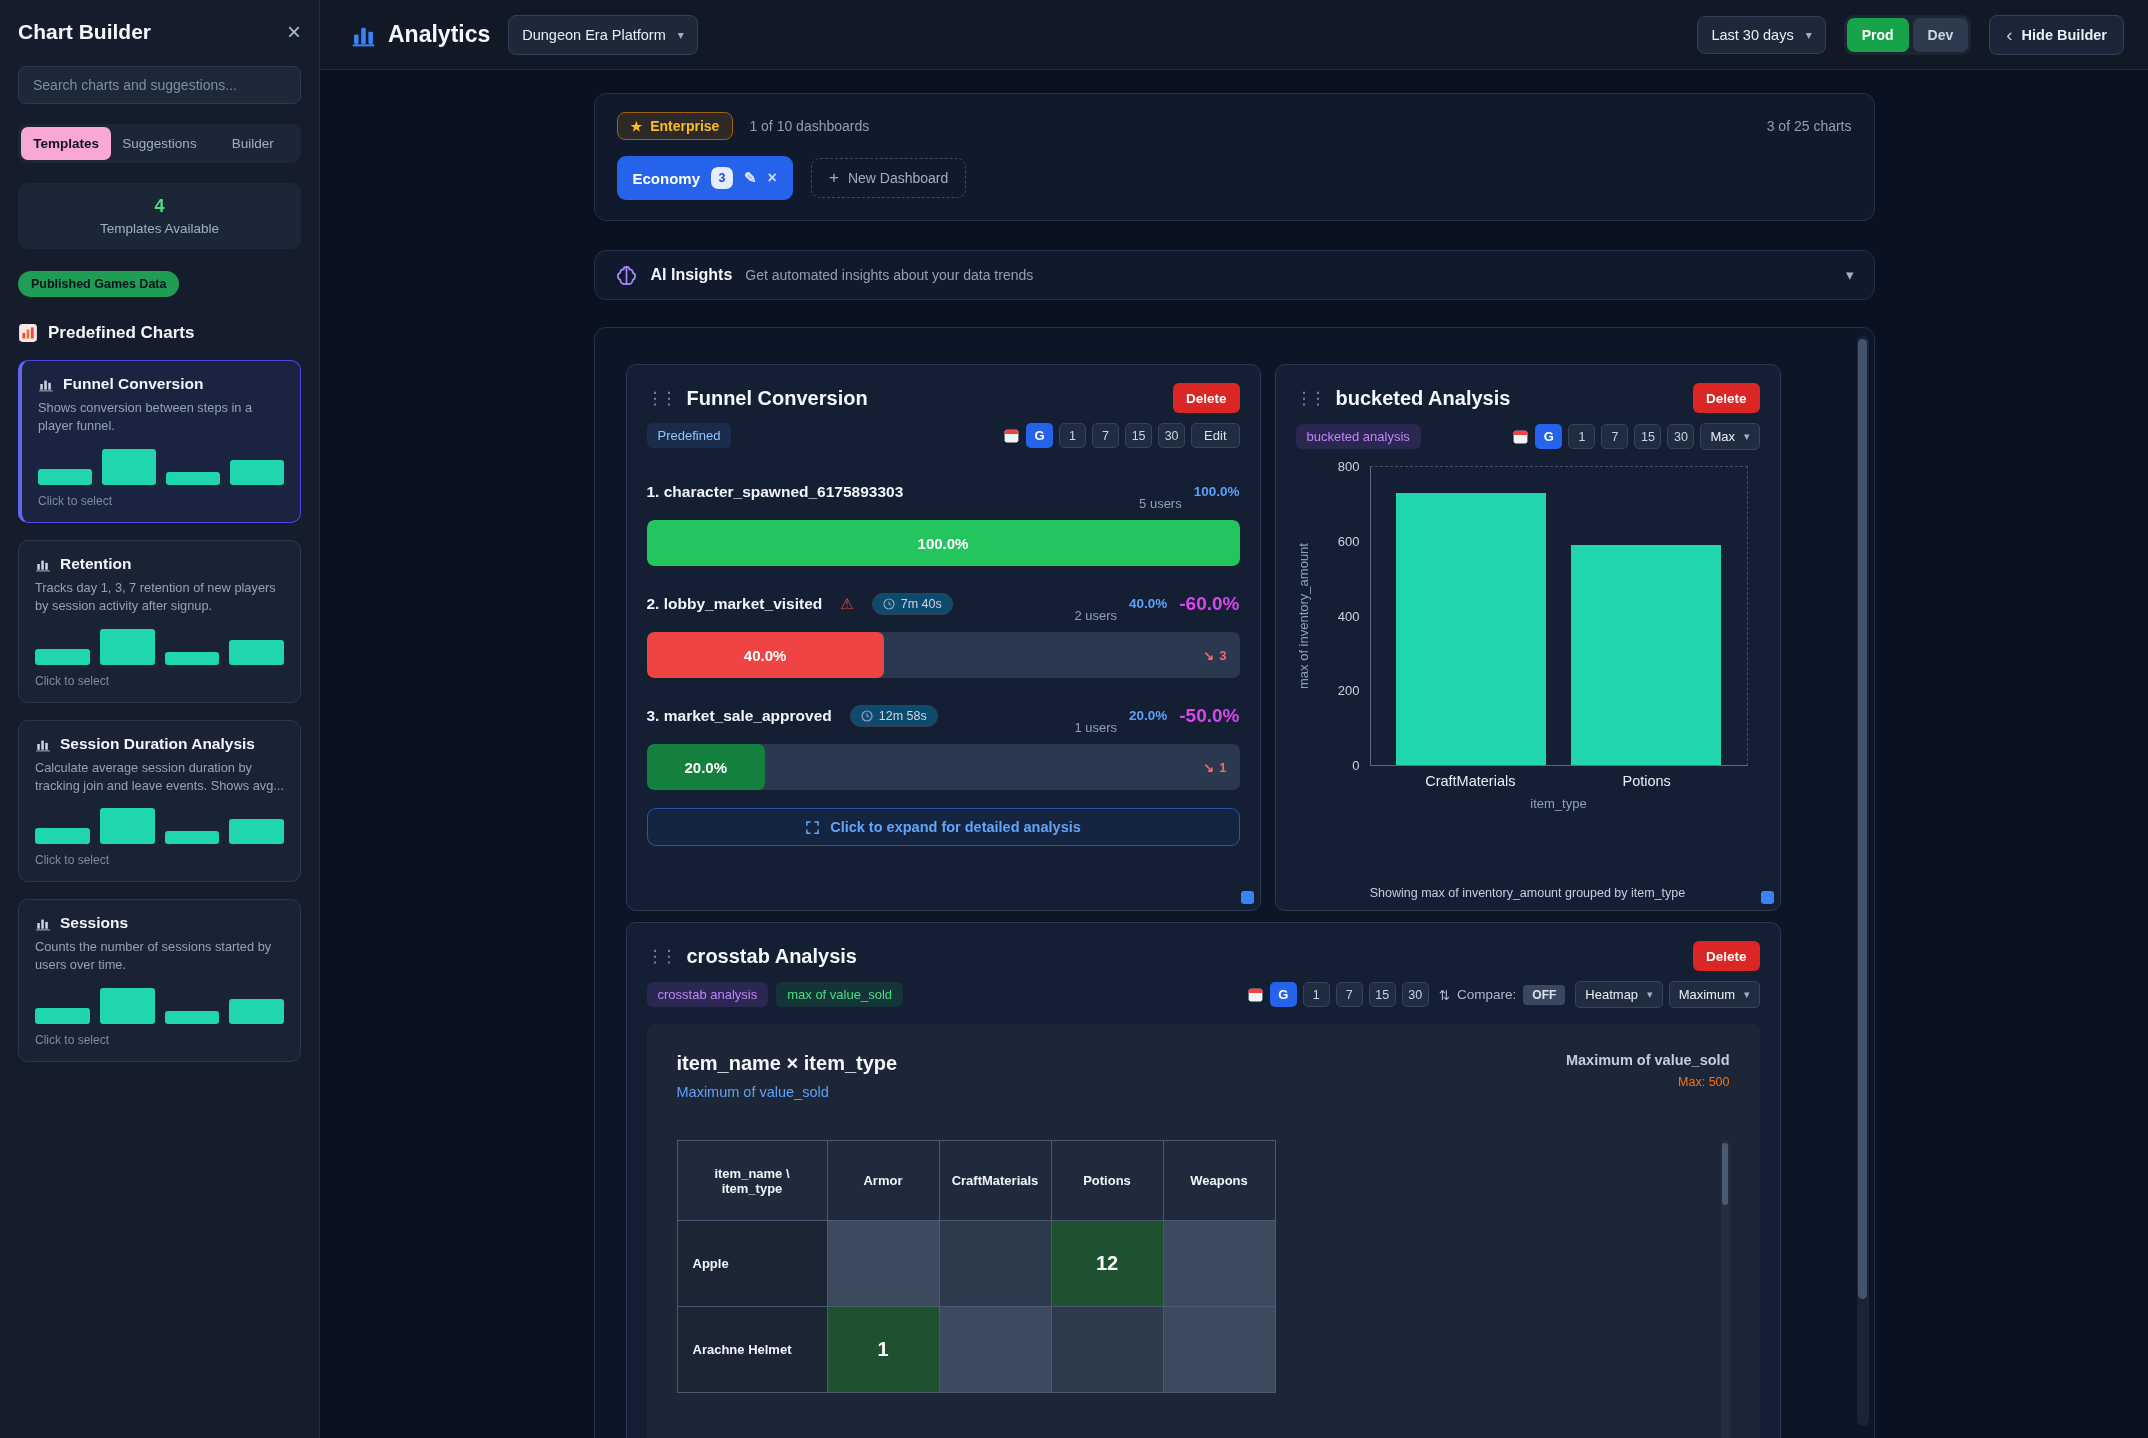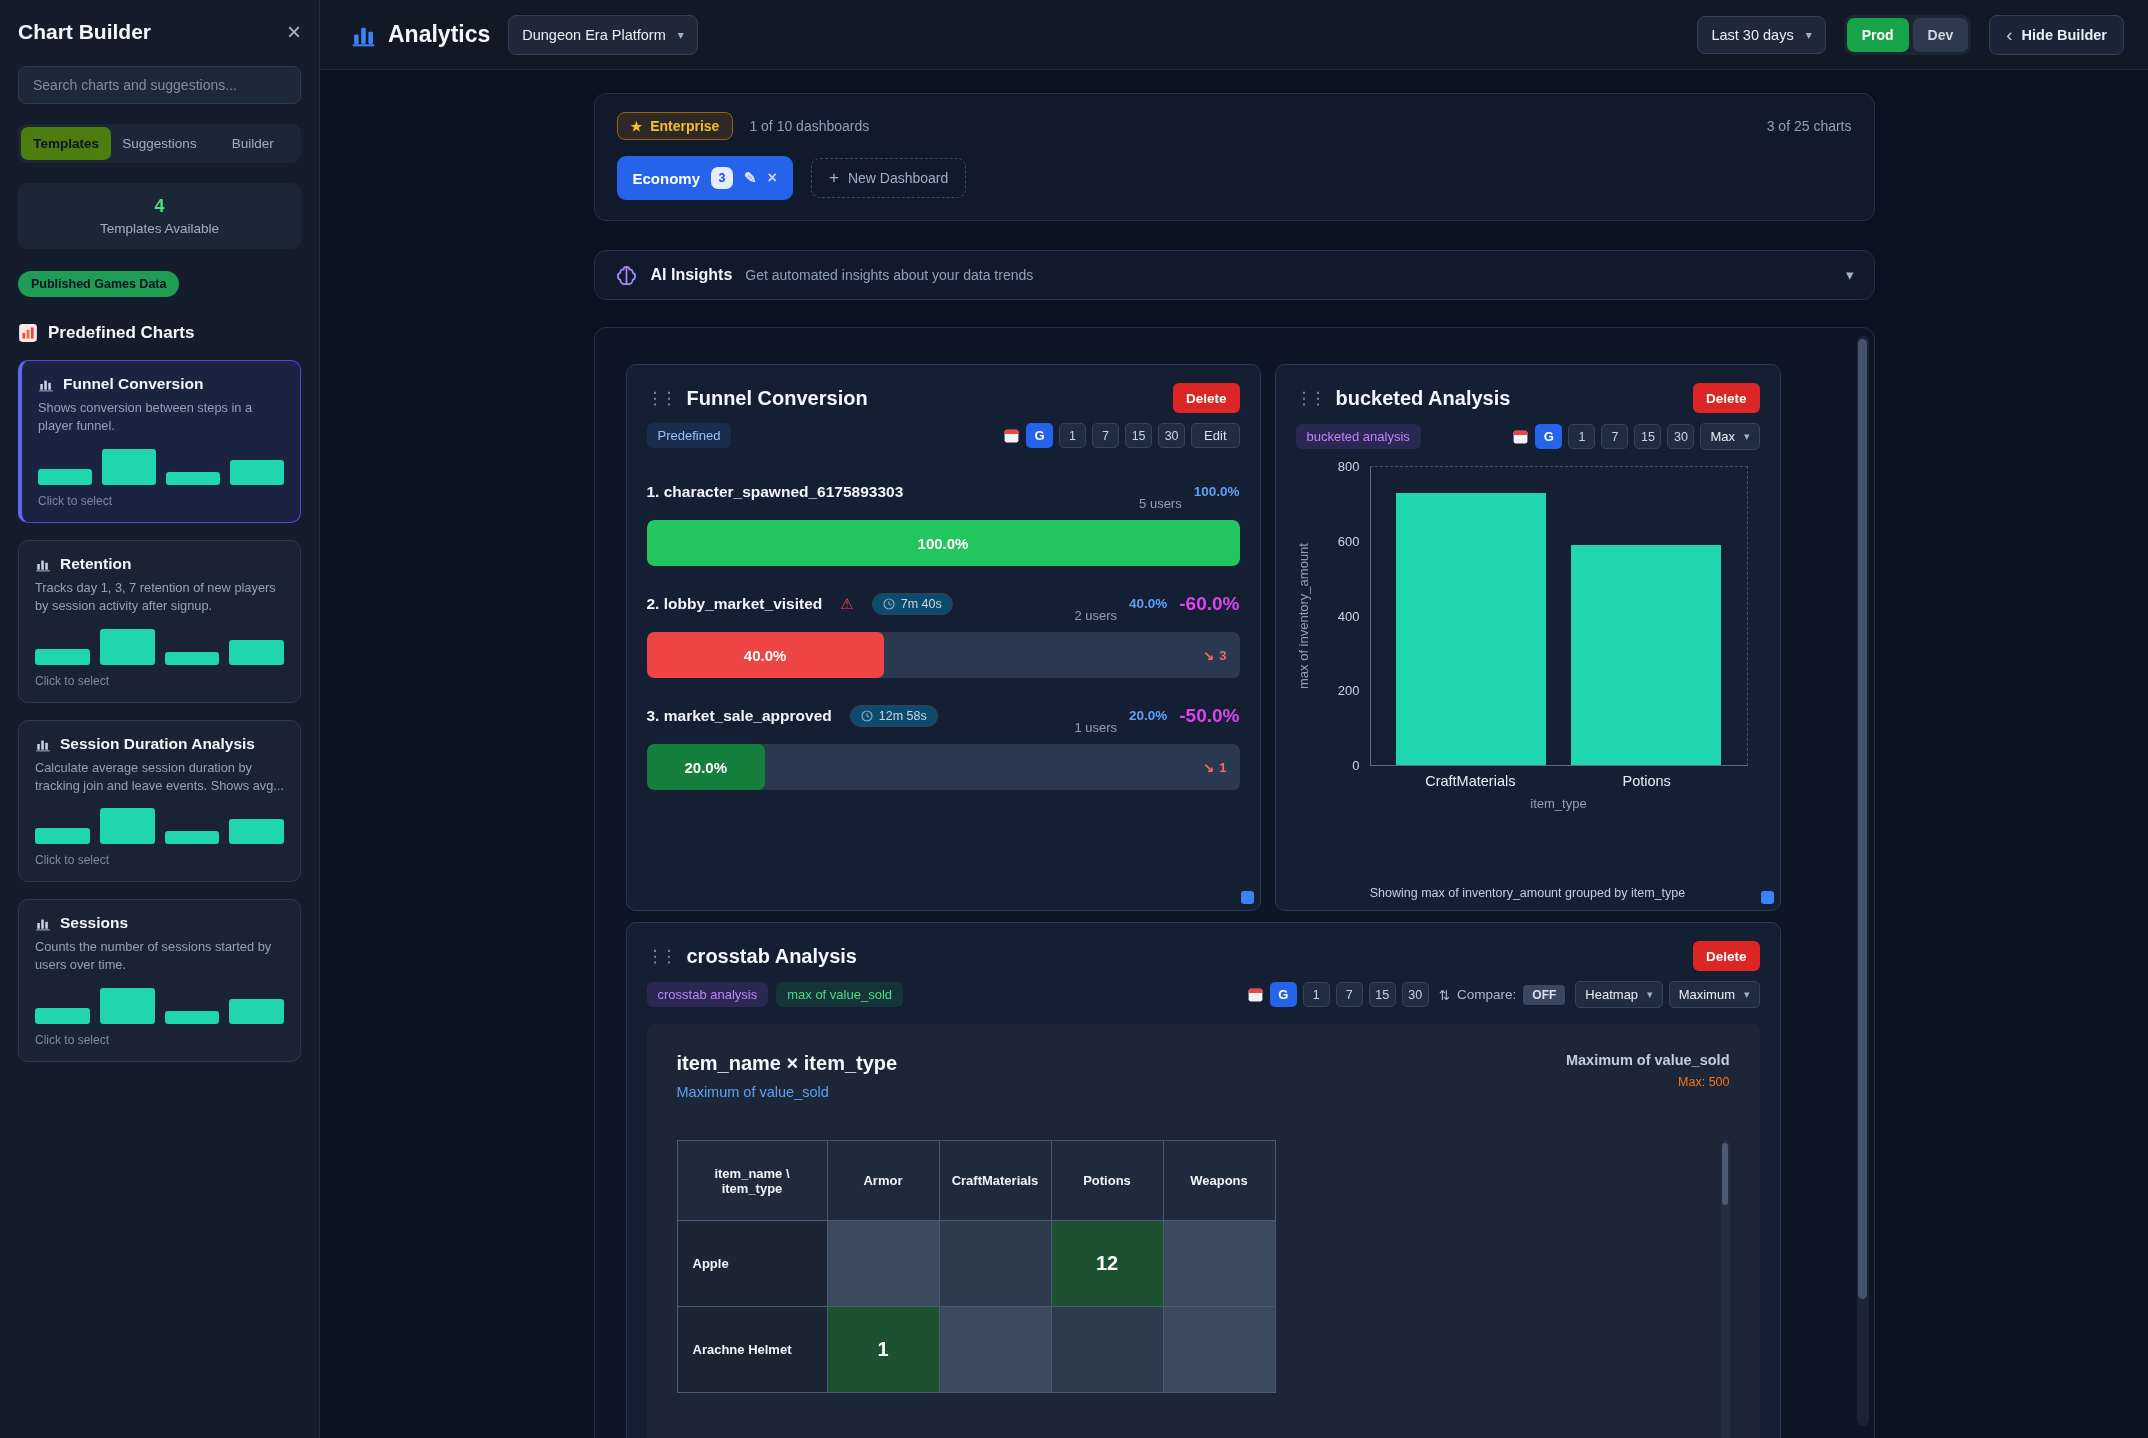--- a/index.html
+++ b/index.html
@@ -21,21 +21,21 @@
   .search {
     margin-top:22px; width:100%; height:38px; background:#1d2839; border:1px solid #2c3a50;
     border-radius:8px; color:#e2e8f0; padding:0 14px; font-size:14px; font-family:inherit;
   }
   .search::placeholder { color:#7d8ea4; }
   .sb-tabs { margin-top:20px; display:flex; background:#1b2637; border-radius:9px; padding:3px; gap:3px; }
   .sb-tab {
     flex:1; height:33px; border:none; border-radius:7px; background:transparent;
     color:#9fb0c5; font-size:13.5px; font-family:inherit; cursor:pointer;
   }
-  .sb-tab.active { background:#4d7c0f; color:#0b1322; font-weight:bold; }
+  .sb-tab.active { background:#f9a8d4; color:#0b1322; font-weight:bold; }
   .tcount { margin-top:20px; background:#1b2637; border-radius:9px; padding:13px; text-align:center; }
   .tcount .num { color:#4ade80; font-size:18px; font-weight:bold; }
   .tcount .lbl { color:#9fb0c5; font-size:13.5px; margin-top:4px; }
   .dataset {
     display:inline-block; margin-top:22px; background:#1f9d55; color:#07131f;
     font-size:12.5px; font-weight:bold; border-radius:999px; padding:6px 13px;
   }
   .sect { margin-top:26px; display:flex; align-items:center; gap:10px; font-size:17px; font-weight:bold; color:#f4f7fb; }
   .tcard {
     margin-top:17px; background:#1a2334; border:1px solid #2a3850; border-radius:10px; padding:14px 16px; cursor:pointer;
@@ -488,20 +488,28 @@
                   <span>20.0%</span>
                 </div>
                 <span class="dropoff">
                   <span>↘</span>
                   <span>1</span>
                 </span>
               </div>
             </div>
           </div>
 
+          <button class="expand-btn">
+            <span class="icon">
+              <svg viewBox="0 0 16 16" width="15" height="15">
+                  <path d="M2 6V2h4M10 2h4v4M14 10v4h-4M6 14H2v-4" fill="none" stroke="currentColor" stroke-width="1.6"></path>
+                </svg>
+            </span>
+            <span>Click to expand for detailed analysis</span>
+          </button>
           <span class="resize"></span>
         </article>
 
         <article class="chart-card cc-bucketed">
           <div class="cc-head">
             <span class="drag">⋮⋮</span>
             <span class="cc-title">bucketed Analysis</span>
             <button class="del-btn">Delete</button>
           </div>
           <div class="cc-controls">

